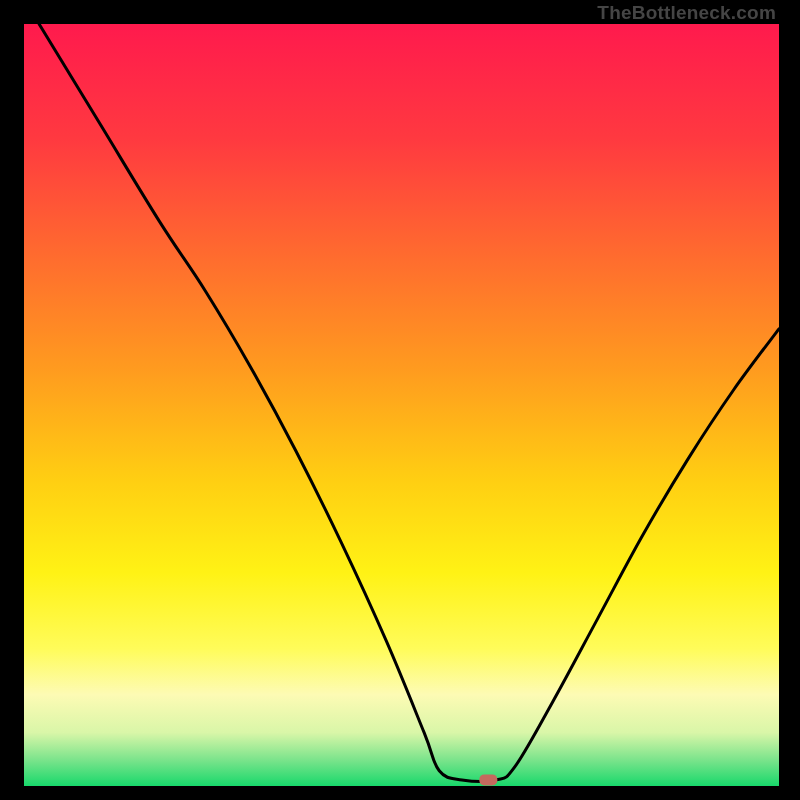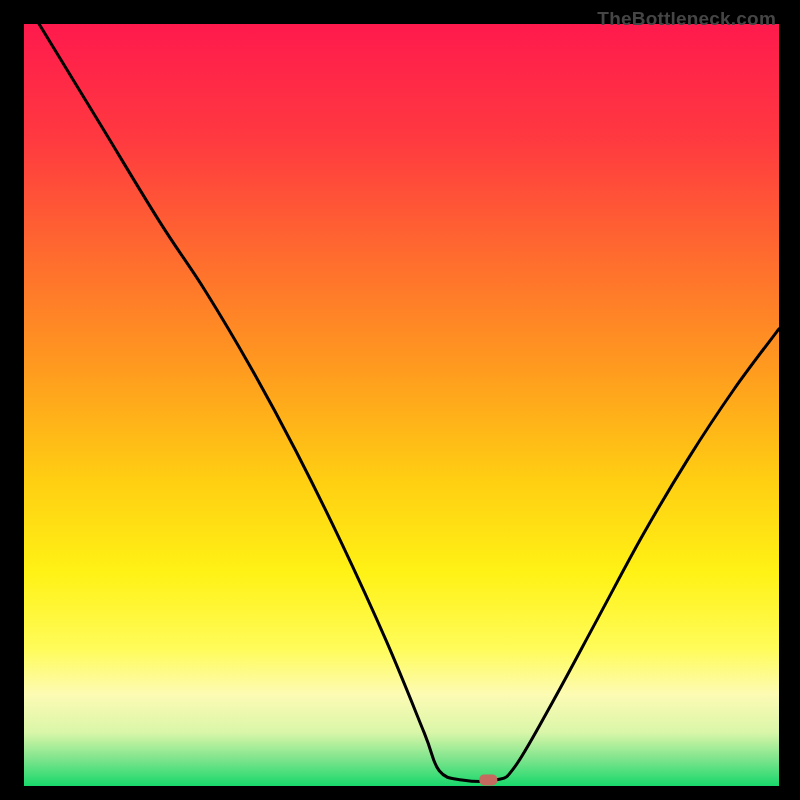--- a/index.html
+++ b/index.html
@@ -14,21 +14,21 @@
     position: absolute;
     left: 24px;
     top: 24px;
     width: 755px;
     height: 762px;
     background: #000;
   }
   .watermark {
     position: absolute;
     right: 24px;
-    top: 8px;
+    top: 2px;
     font-family: Arial, Helvetica, sans-serif;
     font-size: 19px;
     font-weight: 600;
     color: #454545;
     letter-spacing: 0.2px;
     margin-left: 44px;
   }
   svg {
     display: block;
   }

